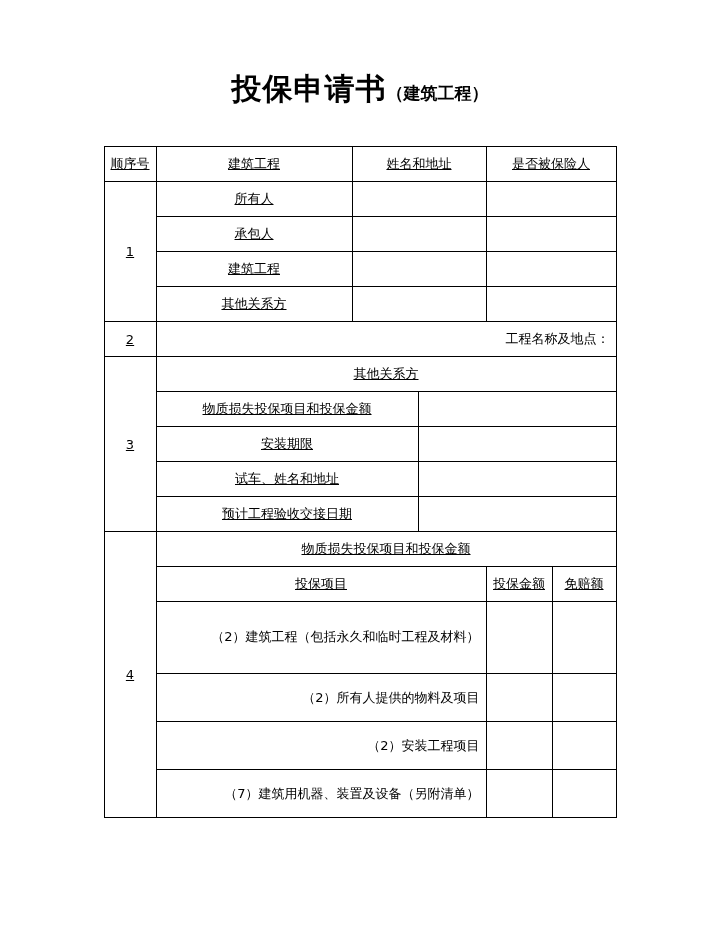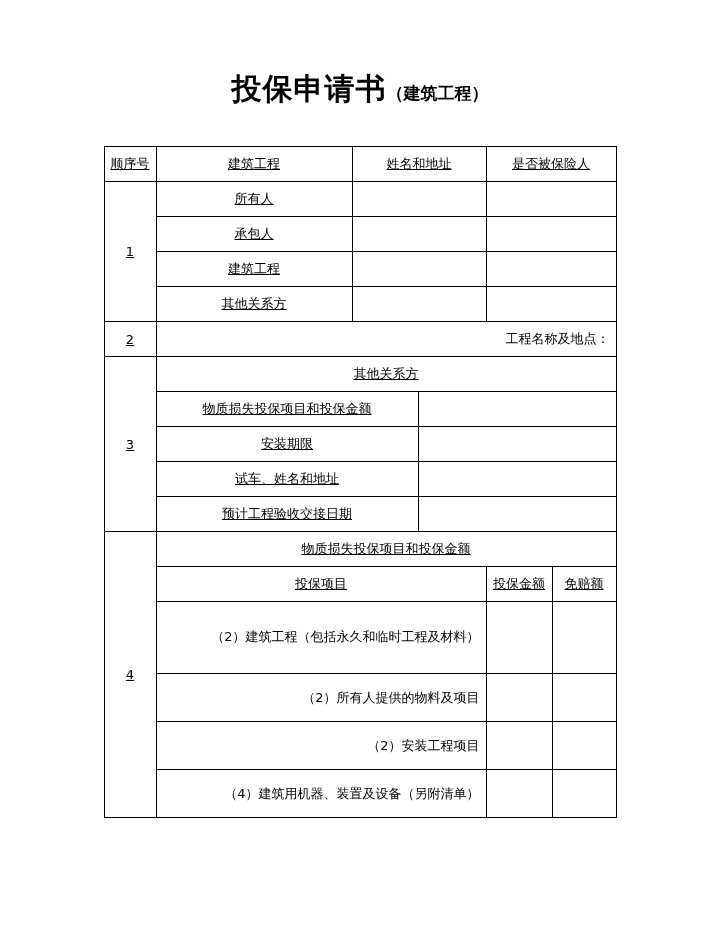--- a/index.html
+++ b/index.html
@@ -163,20 +163,20 @@
       <td class="l" colspan="4" style="height:48px">（2）所有人提供的物料及项目</td>
       <td></td>
       <td></td>
     </tr>
     <tr>
       <td class="l" colspan="4" style="height:48px">（2）安装工程项目</td>
       <td></td>
       <td></td>
     </tr>
     <tr>
-      <td class="l" colspan="4" style="height:48px">（4）建筑用机器、装置及设备（另附清单）</td>
+      <td class="l" colspan="4" style="height:48px">（7）建筑用机器、装置及设备（另附清单）</td>
       <td></td>
       <td></td>
     </tr>
   </tbody>
     </table>
 
 </div>
 
 </body></html>

